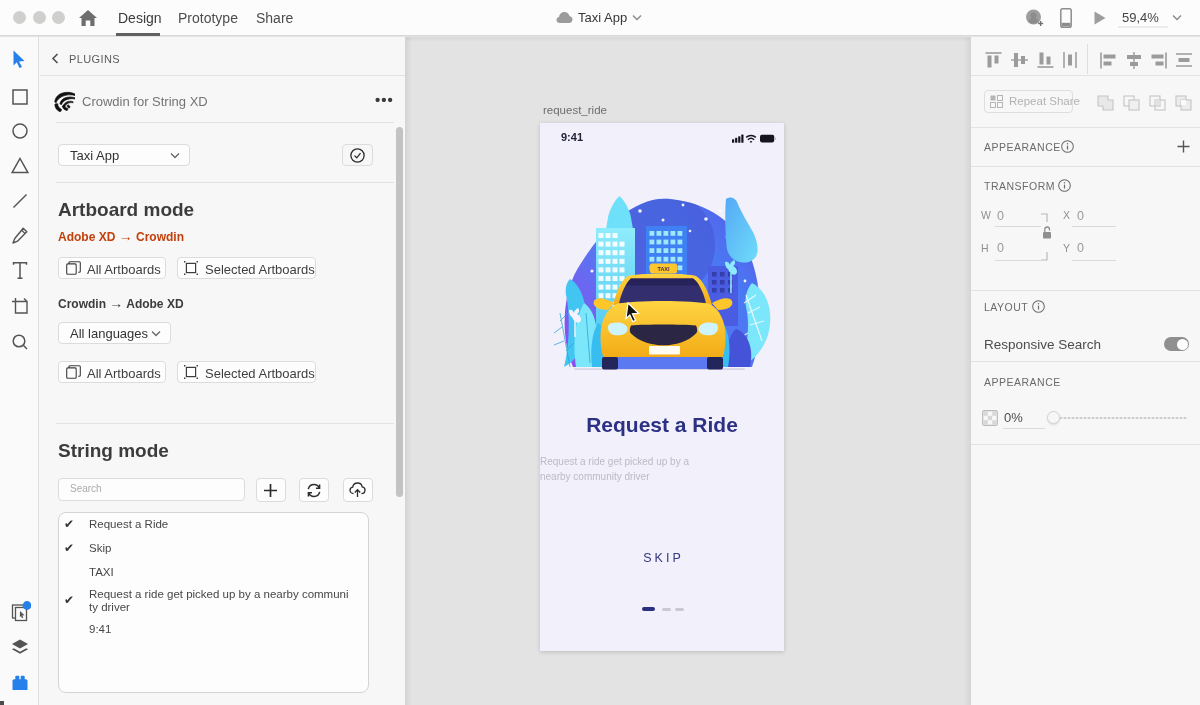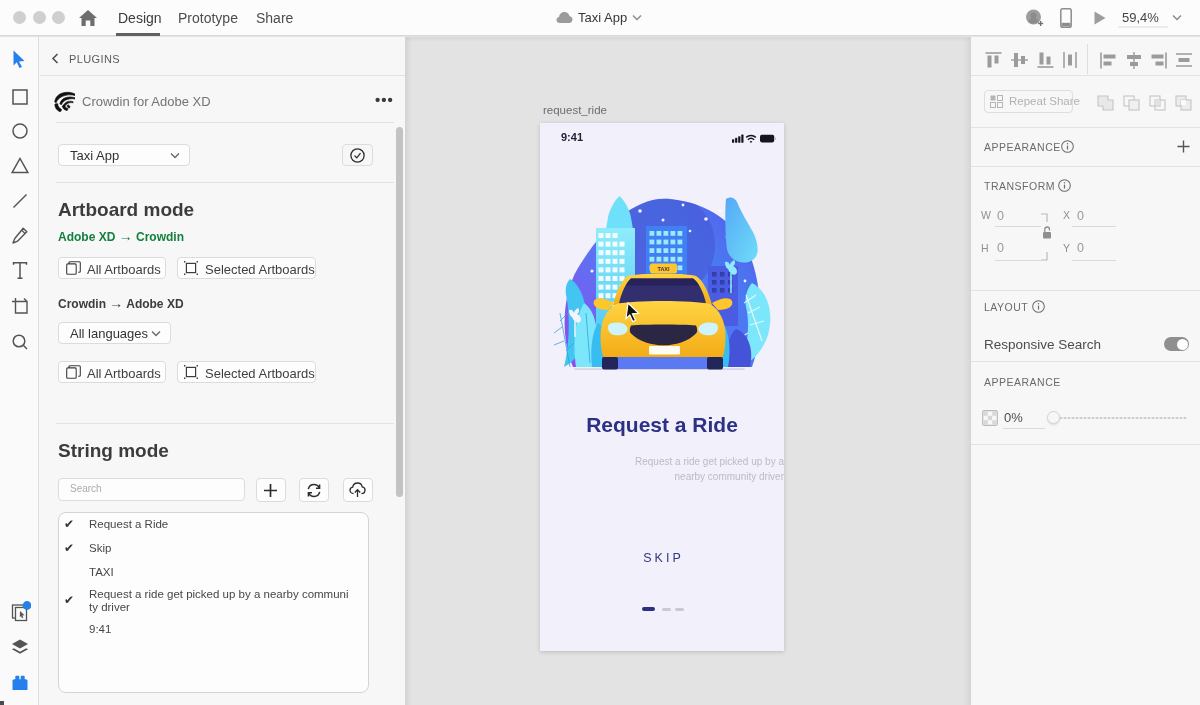--- a/index.html
+++ b/index.html
@@ -115,37 +115,37 @@
 <svg class="abs" style="left:52px; top:90px;" width="23" height="23" viewBox="0 0 24 24">
 <g fill="#111111" stroke="#111111" stroke-width="0.7" stroke-linejoin="round">
 <path d="M2.9 12.5 C3.2 8.2 6.3 4.6 10.4 3.3 C15.4 1.7 21 2.4 25.2 4.8 L25.3 6 C20 4.4 14.2 4.8 10.4 6.9 C7.2 8.6 5.1 10.6 4.4 13.2 Z"></path>
 <path d="M8.2 14.6 C8.6 11.8 10.7 9.4 13.7 8.2 C17 6.9 21.3 7 24.3 8.3 L24.3 9.4 C20.6 8.6 16.6 9.1 13.9 10.7 C11.8 11.9 10.5 13.5 10.1 15.2 Z"></path>
 <path d="M11.9 17 C12.1 15 13.5 13.3 15.6 12.4 C17.7 11.5 20.2 11.5 22 12.3 L22 13.3 C19.6 12.9 17.2 13.3 15.6 14.4 C14.3 15.3 13.6 16.4 13.4 17.6 Z"></path>
 <path d="M3 14.8 C2.8 18 4.9 21.2 8.4 22.8 C9.4 22.3 10 21.3 10 20.4 C7.4 19 5.9 16.8 6 14.4 C5 14.2 3.9 14.3 3 14.8 Z"></path>
 <path d="M10.7 16.7 C11 19 12.9 20.9 15.7 21.5 C16.4 20.9 16.7 20 16.6 19.2 C14.4 18.6 13 17.3 12.6 15.6 C11.9 15.8 11.2 16.2 10.7 16.7 Z"></path>
 <path d="M15.7 16.5 C15.9 17.6 16.8 18.5 18.1 18.8 C18.6 18.3 18.8 17.6 18.7 17 C17.8 16.7 17.2 16.1 17 15.3 C16.4 15.5 15.9 15.9 15.7 16.5 Z"></path>
 </g>
 </svg>
-<div class="abs" style="left:82px; top:94px; font-size:13px; color:#747474;">Crowdin for Adobe XD</div>
+<div class="abs" style="left:82px; top:94px; font-size:13px; color:#747474;">Crowdin for String XD</div>
 <div class="abs" style="left:375px; top:91px; font-size:15px; letter-spacing:1px; color:#3c3c3c; font-weight:bold;">•••</div>
 <div class="abs hr" style="left:56px; top:122px; width:338px;"></div>
 
 <div class="abs" style="left:58px; top:144px; width:132px; height:22px; background:#fdfdfd; border:1px solid #dcdcdc; border-radius:4px;"></div>
 <div class="abs" style="left:70px; top:148px; font-size:13px; color:#333;">Taxi App</div>
 <svg class="abs" style="left:170px; top:152px;" width="10" height="7" viewBox="0 0 10 7">
       <path d="M1 1.5 L5 5.5 L9 1.5" fill="none" stroke="#666" stroke-width="1.3"></path>
     </svg>
 <div class="abs" style="left:342px; top:144px; width:31px; height:22px; border:1px solid #dcdcdc; border-radius:4px;"></div>
 <svg class="abs" style="left:350px; top:148px;" width="15" height="15" viewBox="0 0 15 15">
       <circle cx="7.5" cy="7.5" r="6.6" fill="none" stroke="#2c2c2c" stroke-width="1.3"></circle>
       <path d="M4.5 7.6 L6.8 9.8 L10.5 5.2" fill="none" stroke="#2c2c2c" stroke-width="1.3"></path>
     </svg>
 <div class="abs hr" style="left:56px; top:182px; width:338px;"></div>
 <div class="abs" style="left:58px; top:199px; font-size:19px; font-weight:bold; color:#3c3c3c;">Artboard mode</div>
-<div class="abs" style="left:58px; top:228px; font-size:12px; font-weight:bold; color:#15803d;">Adobe XD <span style="font-size:14px;">→</span> Crowdin</div>
+<div class="abs" style="left:58px; top:228px; font-size:12px; font-weight:bold; color:#c2410c;">Adobe XD <span style="font-size:14px;">→</span> Crowdin</div>
 
 <div class="abs btn" style="left:58px; top:257px; width:108px; height:22px;"></div>
 <svg class="abs" style="left:66px; top:261px;" width="15" height="14" viewBox="0 0 15 14">
       <rect x="0.7" y="2.9" width="9.5" height="10.3" rx="1" fill="none" stroke="#3c3c3c" stroke-width="1.1"></rect>
       <path d="M3 2.9 L3 1.7 C3 1.1 3.4 0.7 4 0.7 L13.3 0.7 C13.9 0.7 14.3 1.1 14.3 1.7 L14.3 10.2 C14.3 10.8 13.9 11.2 13.3 11.2 L12.2 11.2" fill="none" stroke="#3c3c3c" stroke-width="1.1"></path>
     </svg>
 <div class="abs small" style="left:87px; top:262px;">All Artboards</div>
 <div class="abs btn" style="left:177px; top:257px; width:139px; height:22px;"></div>
 <svg class="abs" style="left:184px; top:261px;" width="14" height="14" viewBox="0 0 14 14">
       <rect x="2.4" y="2.4" width="9.2" height="9.2" fill="none" stroke="#3c3c3c" stroke-width="1.2"></rect>
@@ -412,21 +412,21 @@
         </g>
     <g transform="translate(0,2.5)">
           <path d="M176 138 C168 135.5 160 137.5 158.5 142.5 C157.5 147.5 164 151 172 149.5 C178 148 180 141 176 138 Z" fill="#cdf3fc"></path>
         </g>
 
     <rect x="109" y="163" width="31" height="8.5" rx="1" fill="#fffdf2"></rect>
 
     <path d="M88 120 L98.5 130.3 L92.4 130.8 L95.6 137.4 L92.8 138.6 L89.8 132 L86 135.6 Z" fill="#111" stroke="#ffffff" stroke-width="1.2"></path>
   </svg>
   <div class="abs" style="left:0; top:290px; width:244px; text-align:center; font-size:21px; font-weight:bold; color:#2d3184;">Request a Ride</div>
-  <div class="abs" style="left:0; top:332px; width:244px; text-align:right; font-size:10px; line-height:14.5px; color:#bcbac9;">Request a ride get picked up by a<br>nearby community driver</div>
+  <div class="abs" style="left:0; top:332px; width:244px; text-align:left; font-size:10px; line-height:14.5px; color:#bcbac9;">Request a ride get picked up by a<br>nearby community driver</div>
   <div class="abs" style="left:0; top:428px; width:244px; text-align:center; font-size:12.5px; letter-spacing:3px; padding-left:3px; color:#33377f;">SKIP</div>
   <div class="abs" style="left:102px; top:484px; width:13px; height:3.5px; background:#2b2f80; border-radius:2px;"></div>
   <div class="abs" style="left:122px; top:484.5px; width:9px; height:3px; background:#cac8d6; border-radius:2px;"></div>
   <div class="abs" style="left:134.5px; top:484.5px; width:9px; height:3px; background:#cac8d6; border-radius:2px;"></div>
 </div>
 </div>
 
 <div id="rightpanel-content" style="position:absolute; left:0; top:0; z-index:15;">
 
 <svg class="abs" style="left:985px; top:52px;" width="17" height="16" viewBox="0 0 17 16">

